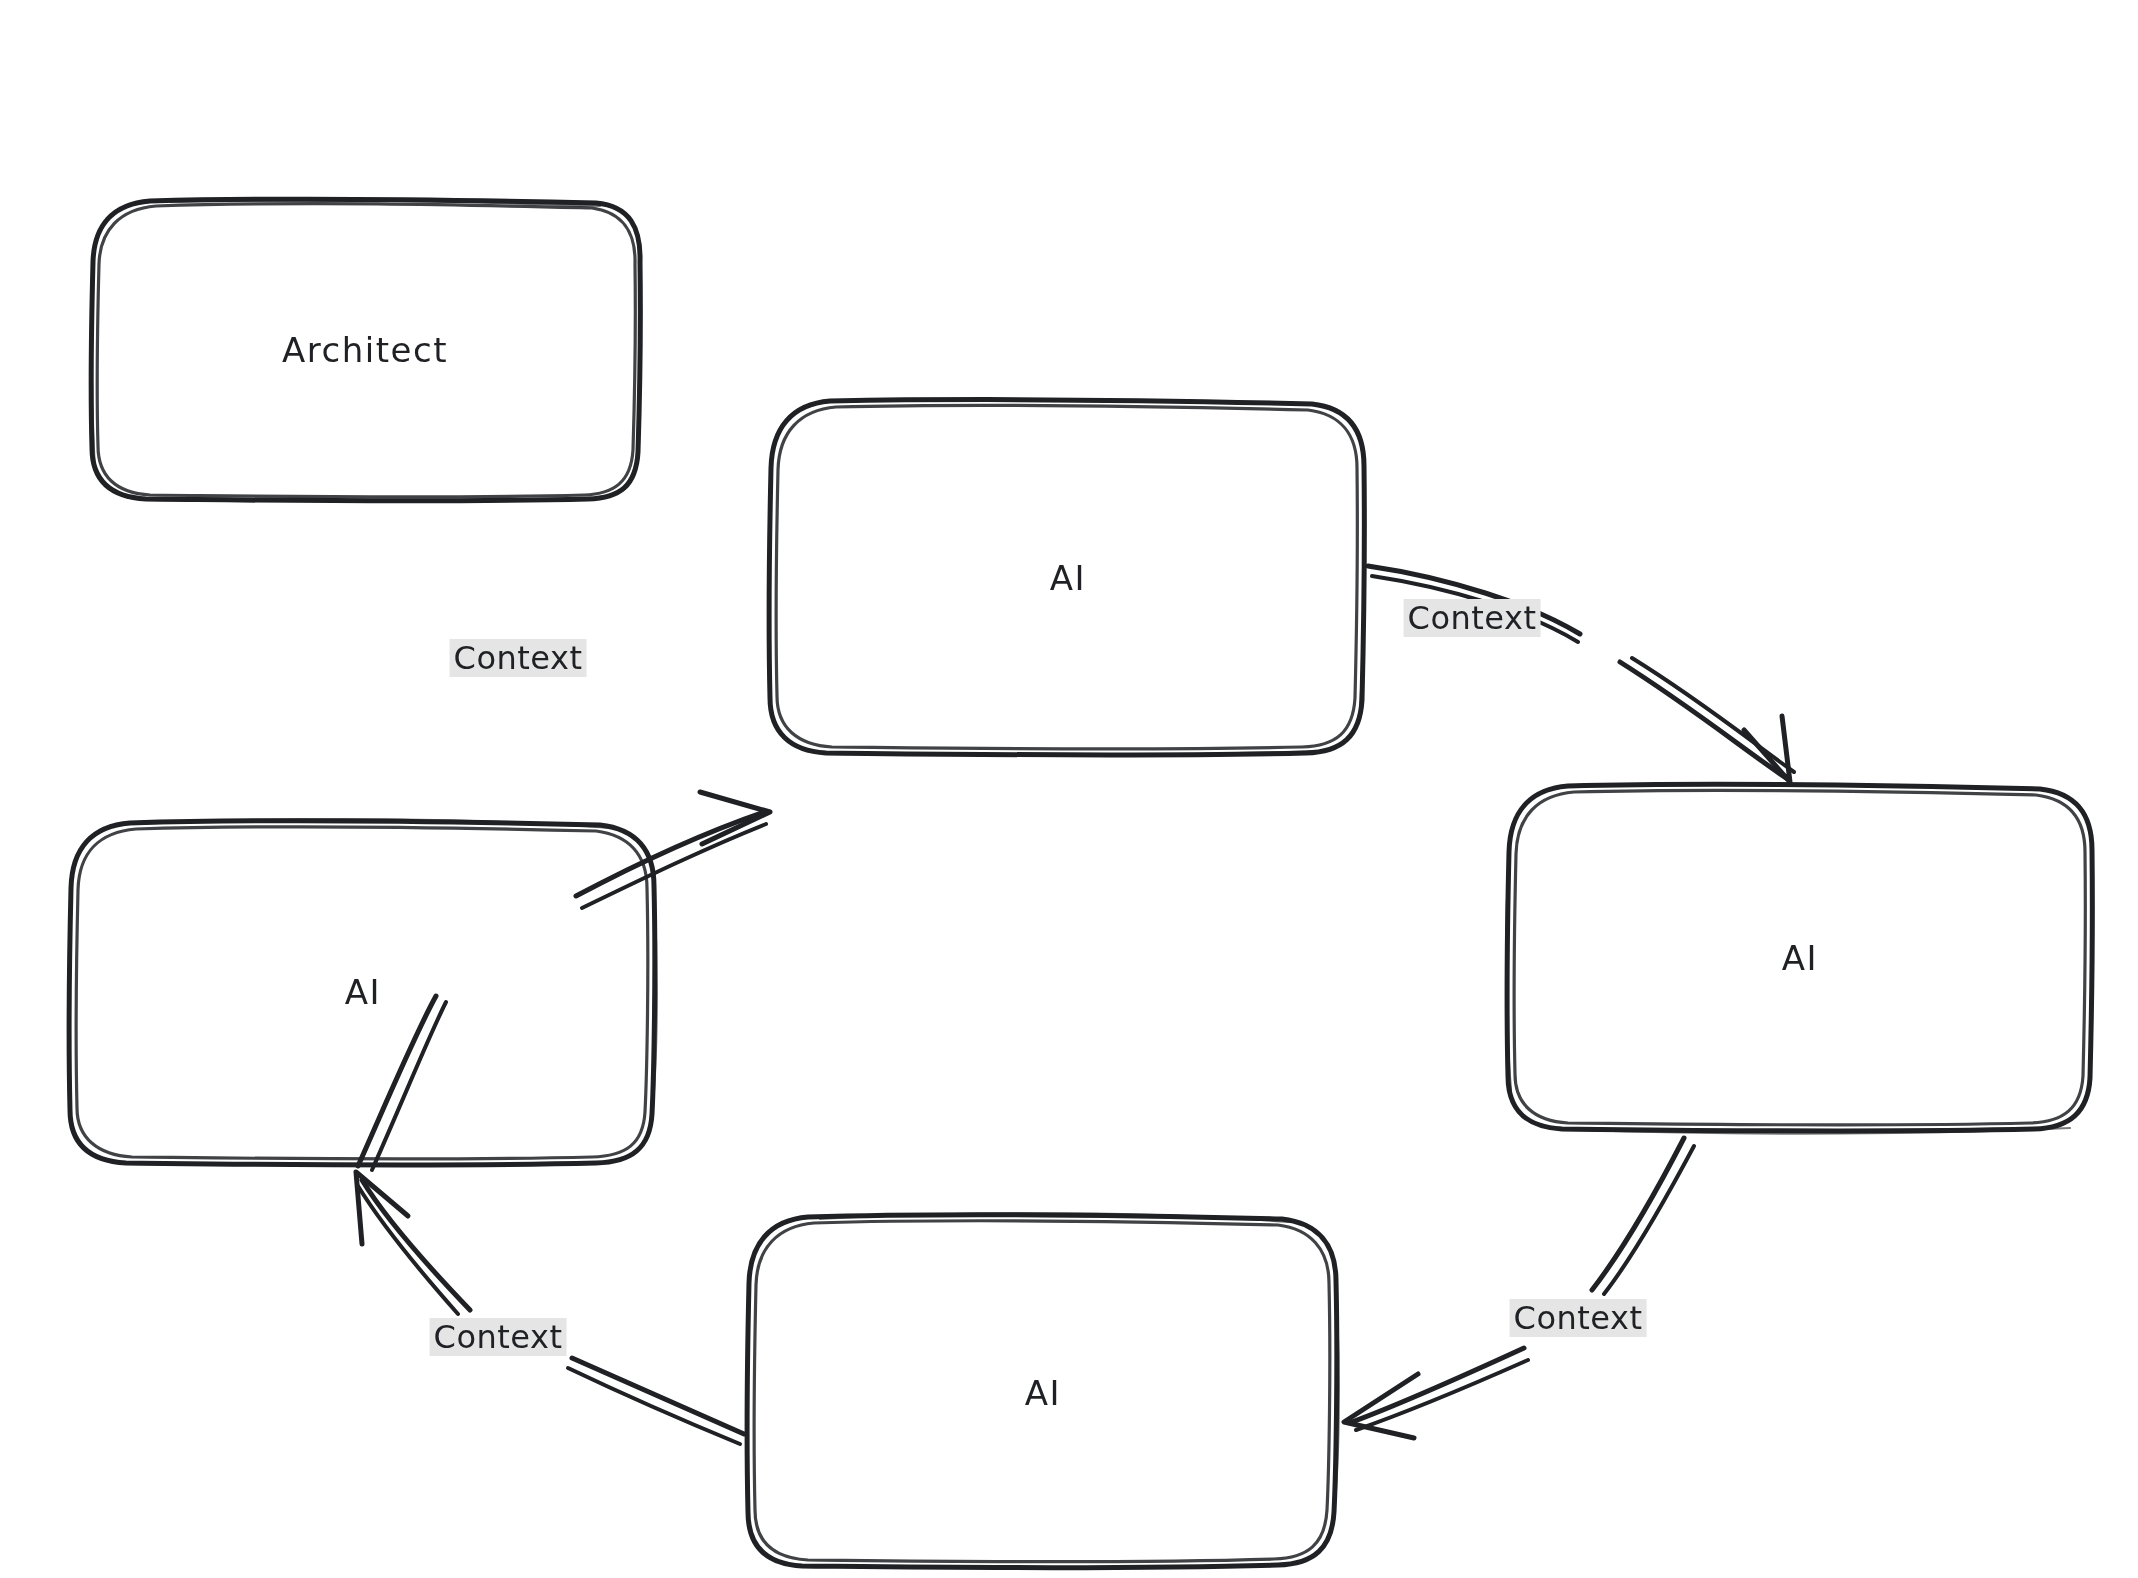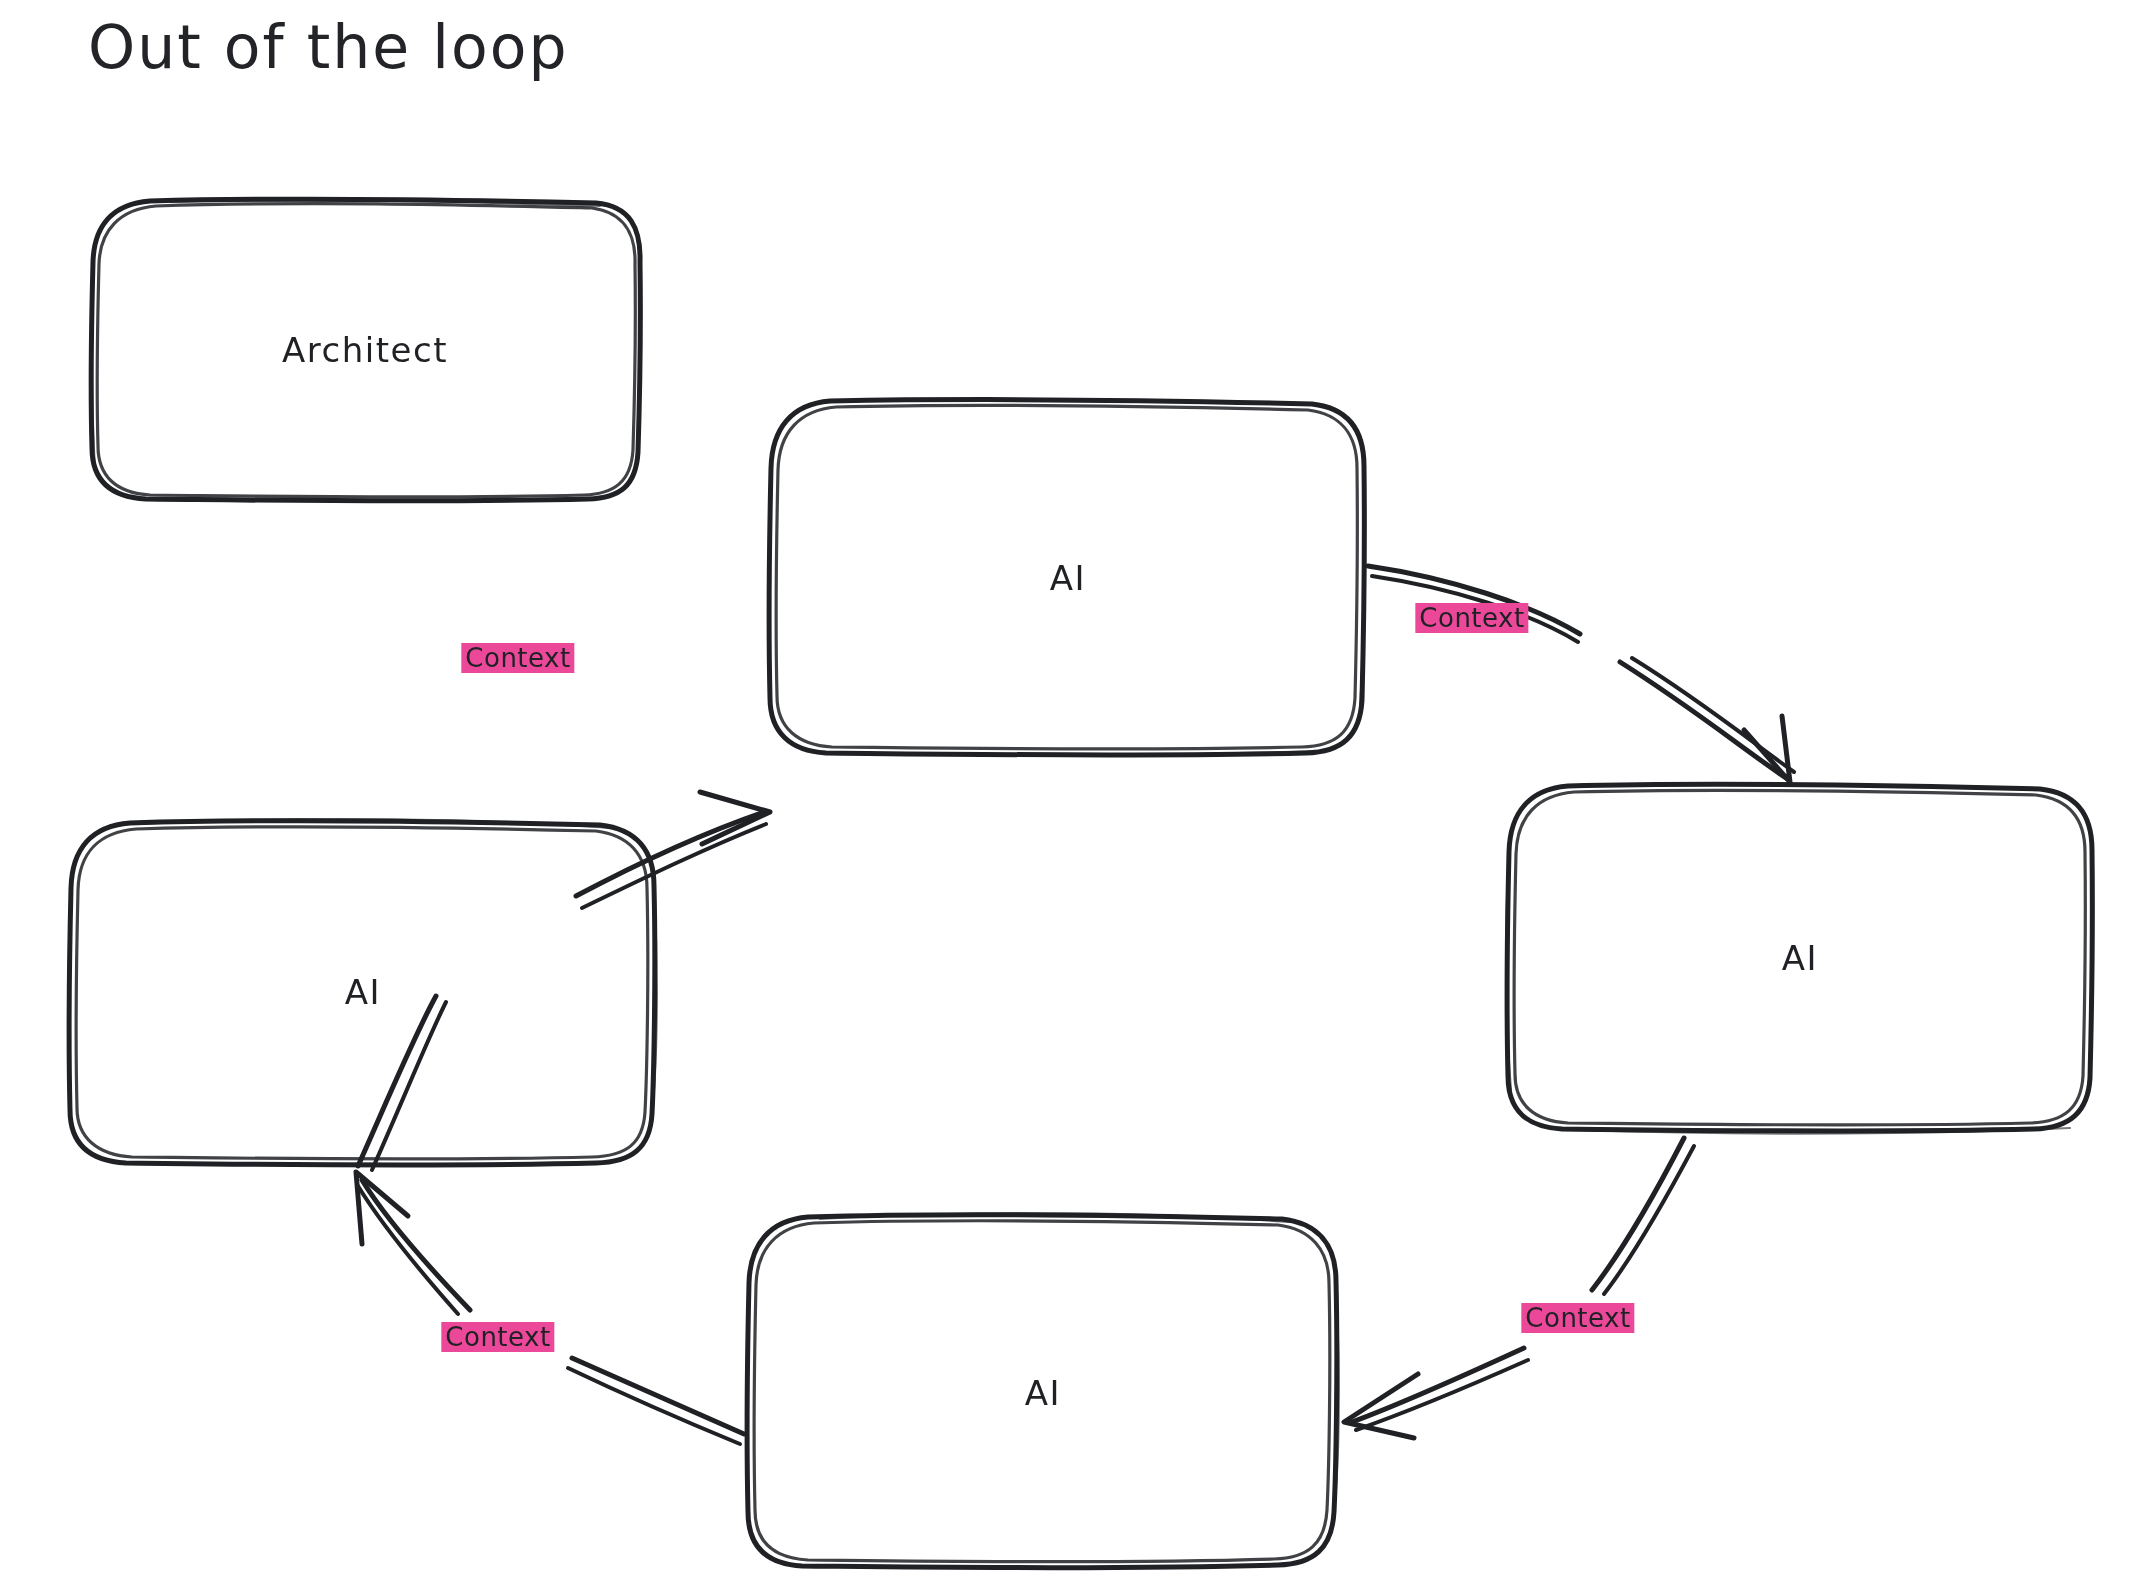--- a/index.html
+++ b/index.html
@@ -32,43 +32,42 @@
     font-family: "DejaVu Sans", sans-serif;
     font-size: 34px;
     letter-spacing: 1.5px;
   }
   .edge-label {
     position: absolute;
     transform: translate(-50%, -50%);
     white-space: nowrap;
     color: #1f2125;
     font-family: "DejaVu Sans", sans-serif;
-    font-size: 26px;
+    font-size: 32px;
     letter-spacing: 0.5px;
-    background: #ec4899;
+    background: #e5e5e5;
     padding: 0 4px;
   }
   #page-title {
     position: absolute;
     left: 88px;
     top: 12px;
     color: #232428;
     font-family: "DejaVu Sans", sans-serif;
     font-size: 60px;
     font-weight: 400;
     letter-spacing: 2px;
     white-space: nowrap;
   }
 </style>
 </head>
 <body>
 
 <div id="canvas">
 
-  <div id="page-title">Out of the loop</div>
 
   <svg id="sketch" viewBox="0 0 2138 1578" xmlns="http://www.w3.org/2000/svg" fill="none" stroke="#1f2125" stroke-linecap="round" stroke-linejoin="round">
 
     <g>
       <path stroke-width="5" d="M150 201 C 300 197, 470 200, 596 203
                                  C 630 206, 641 228, 640 262
                                  C 641 330, 639 420, 638 452
                                  C 636 486, 620 498, 588 499
                                  C 430 503, 250 500, 146 499
                                  C 110 497, 92 480, 92 448

